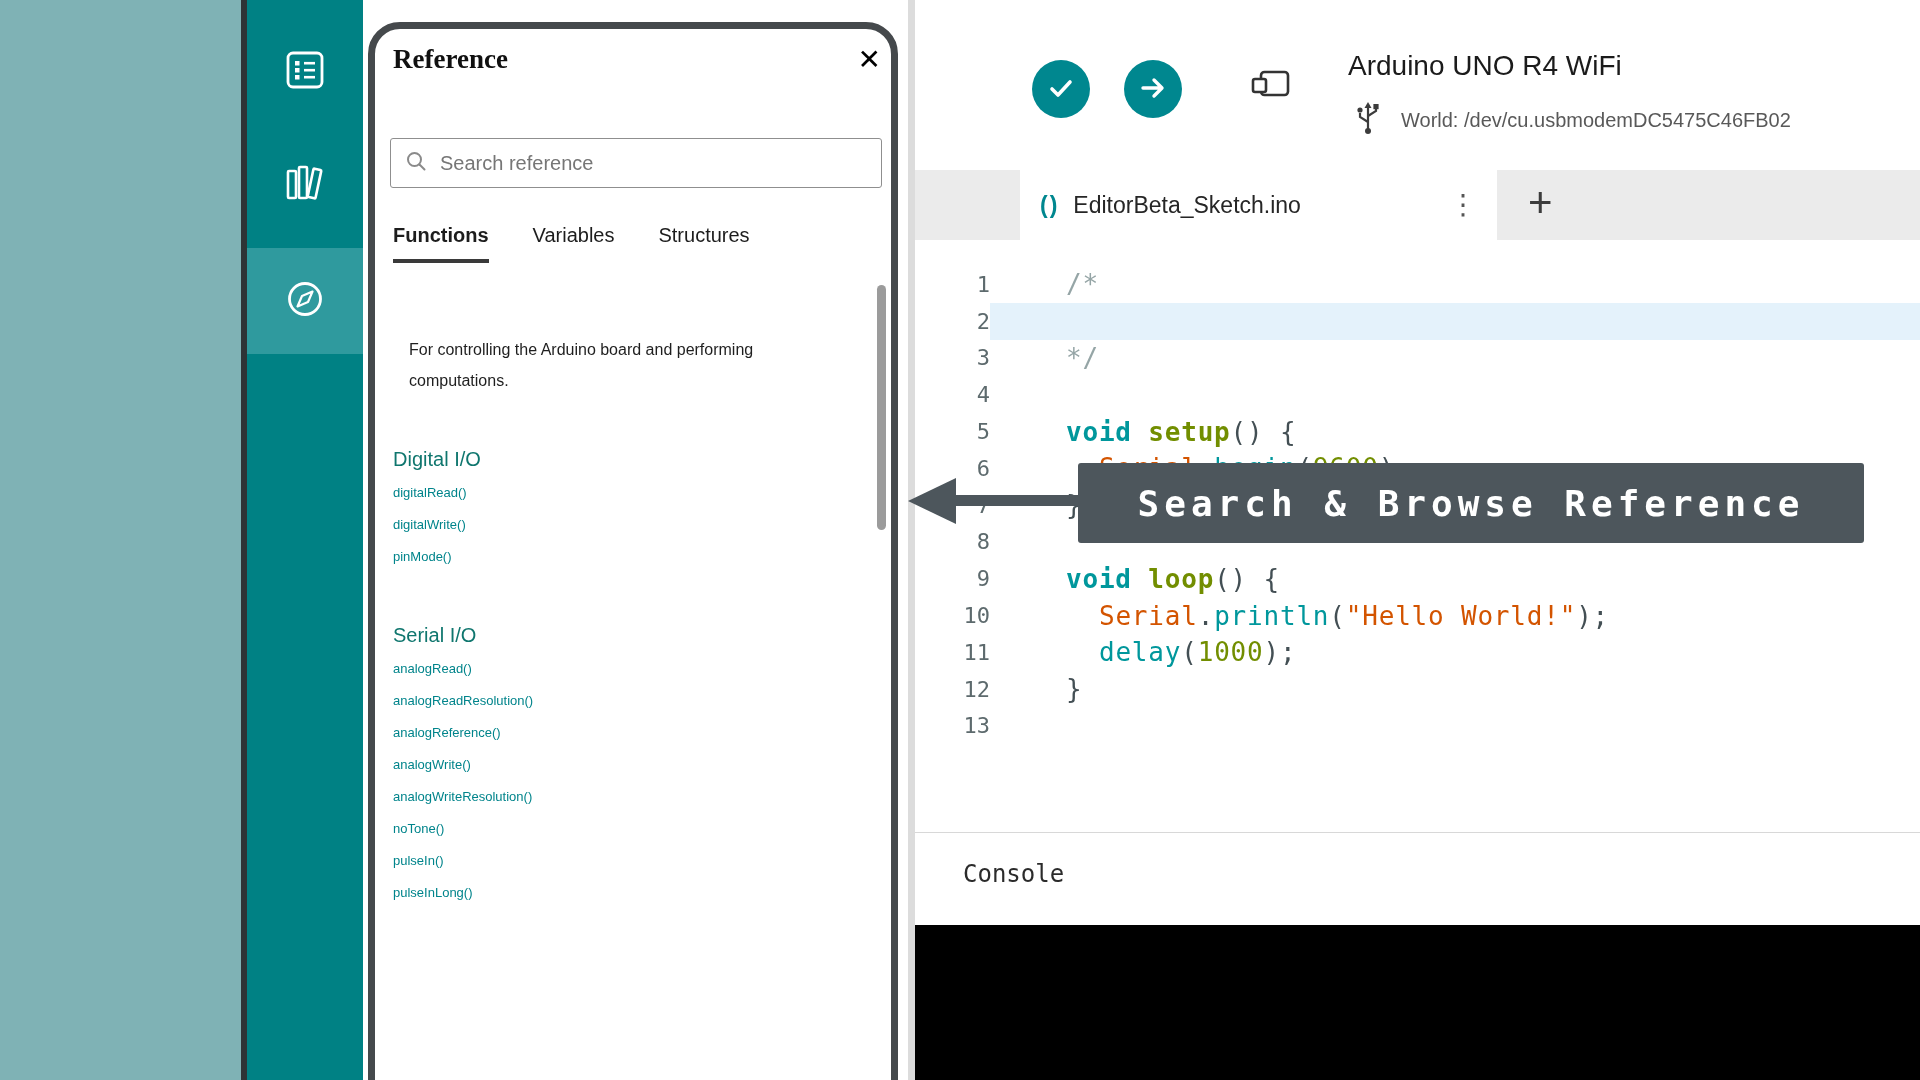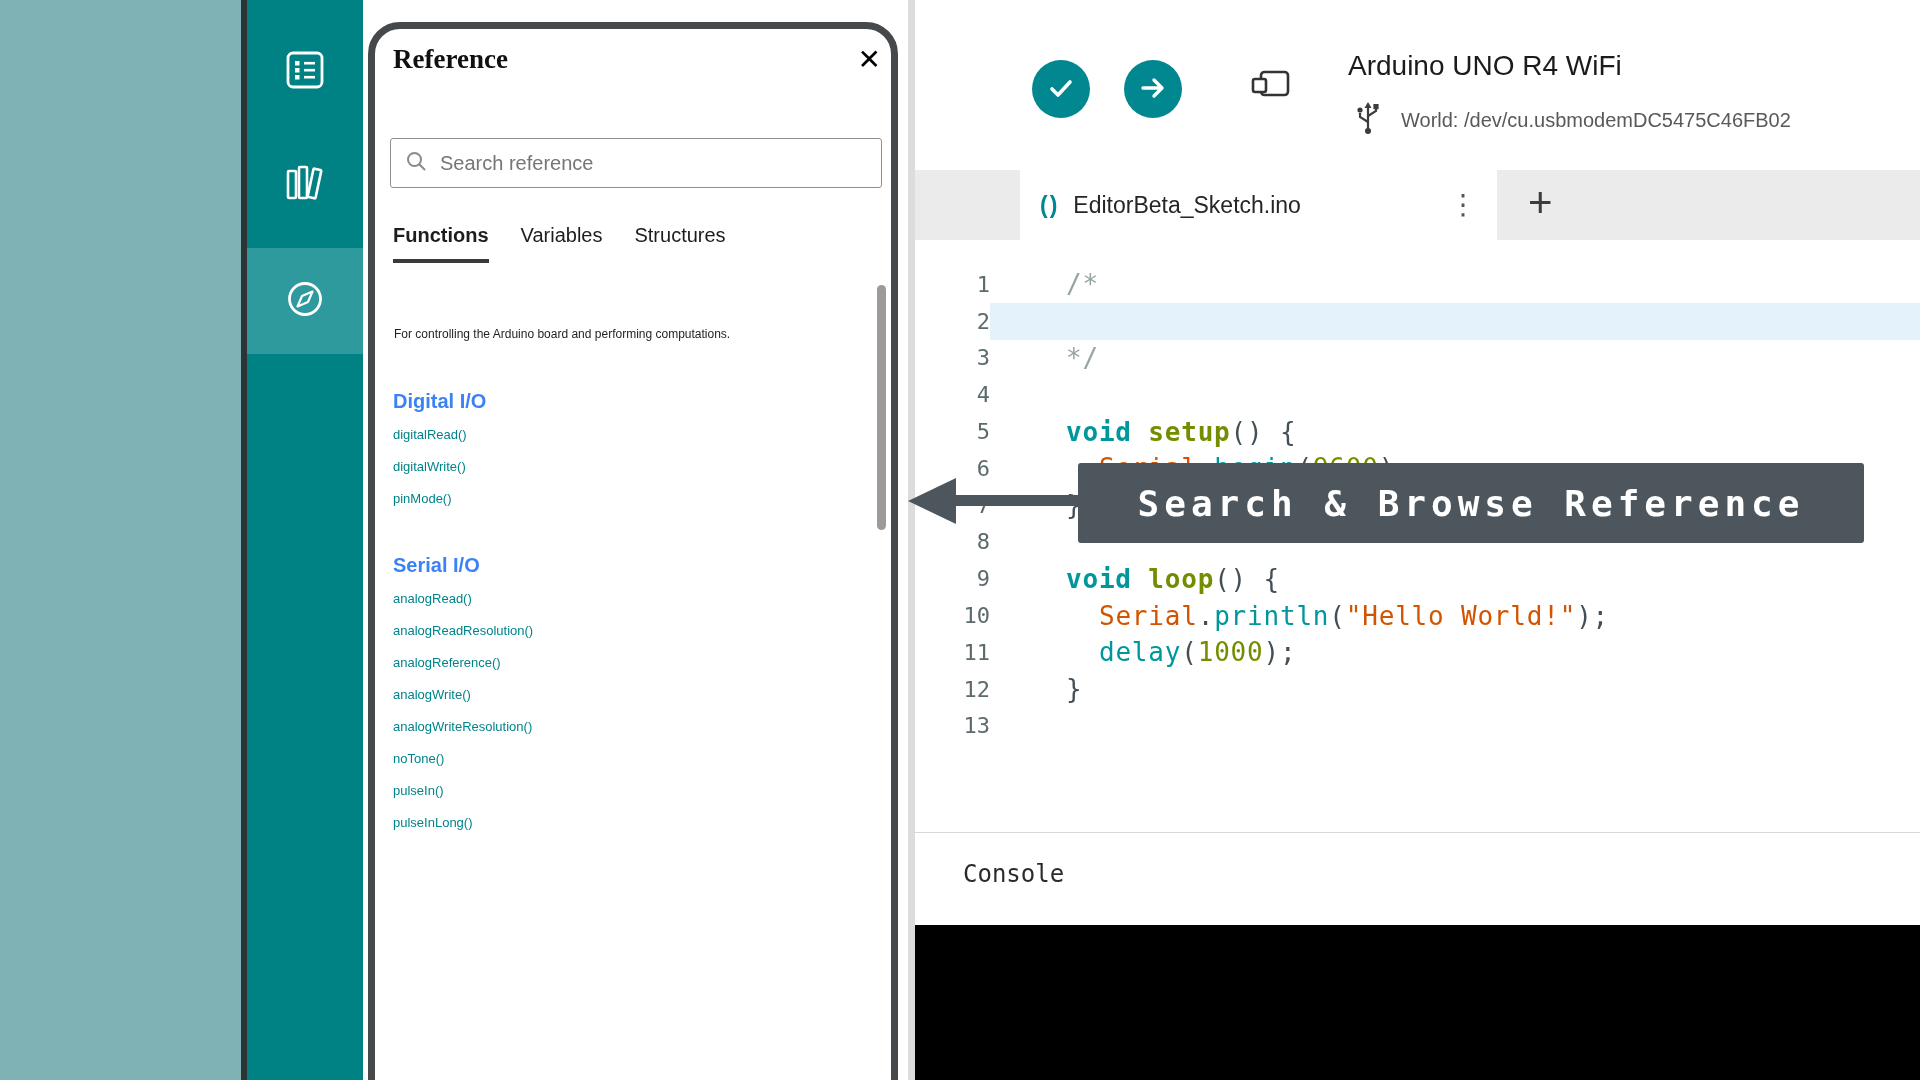--- a/index.html
+++ b/index.html
@@ -20,26 +20,26 @@
   .ref-panel{position:absolute;left:363px;top:0;width:545px;height:100%;background:#fff;}
   .highlight-ring{position:absolute;left:5px;top:22px;width:530px;height:1110px;box-sizing:border-box;
       border:7px solid var(--ring,#45494C);border-radius:32px;pointer-events:none;z-index:20;}
   .ref-header{position:absolute;left:30px;top:44px;width:488px;display:flex;justify-content:space-between;align-items:center;}
   .ref-title{margin:0;font-size:27px;font-weight:700;color:#101010;font-family:Liberation Serif, serif;}
   .ref-close{background:none;border:none;font-size:28px;color:#000;cursor:pointer;padding:0;line-height:1;}
   .ref-search{position:absolute;left:27px;top:138px;width:492px;height:50px;box-sizing:border-box;
       border:1px solid #8F8F8F;border-radius:3px;display:flex;align-items:center;gap:11px;padding:0 14px;background:#fff;}
   .ref-search input{border:none;outline:none;flex:1;font-size:20px;color:#333;font-family:inherit;background:transparent;}
   .ref-search input::placeholder{color:#767676;}
-  .ref-tabs{position:absolute;left:30px;top:224px;display:flex;gap:32px;}
+  .ref-tabs{position:absolute;left:30px;top:224px;display:flex;gap:44px;}
   .ref-tab{font-size:20px;color:#1d1d1d;padding-bottom:12px;cursor:pointer;}
   .ref-tab.active{font-weight:700;border-bottom:4px solid #3A3A3A;}
   .ref-body{position:absolute;left:30px;top:318px;width:448px;}
-  .ref-desc{margin:1px;font-size:12px;line-height:31px;color:#1f1f1f;width:430px;}
-  .ref-heading{margin-top:40px;margin-bottom:5px;font-size:20px;font-weight:700;color:#3b82f6;}
+  .ref-desc{margin:16px;font-size:16px;line-height:31px;color:#1f1f1f;width:430px;}
+  .ref-heading{margin-top:52px;margin-bottom:5px;font-size:20px;font-weight:400;color:#0f766e;}
   .ref-link{font-size:13px;color:var(--link,#00848B);padding:8.5px 0;cursor:pointer;width:max-content;}
   .ref-scrollbar{position:absolute;left:514px;top:285px;width:9px;height:245px;border-radius:5px;background:#9B9B9B;cursor:pointer;}
 
   .panel-divider{position:absolute;left:908px;top:0;width:7px;height:100%;background:#DCDCDC;}
 
   
   .main{position:absolute;left:915px;top:0;width:1005px;height:100%;background:#fff;}
   .icon-btn{position:absolute;width:58px;height:58px;border-radius:50%;background:var(--teal,#00878F);
       border:none;display:flex;align-items:center;justify-content:center;cursor:pointer;}
   .verify{left:117px;top:60px;}

